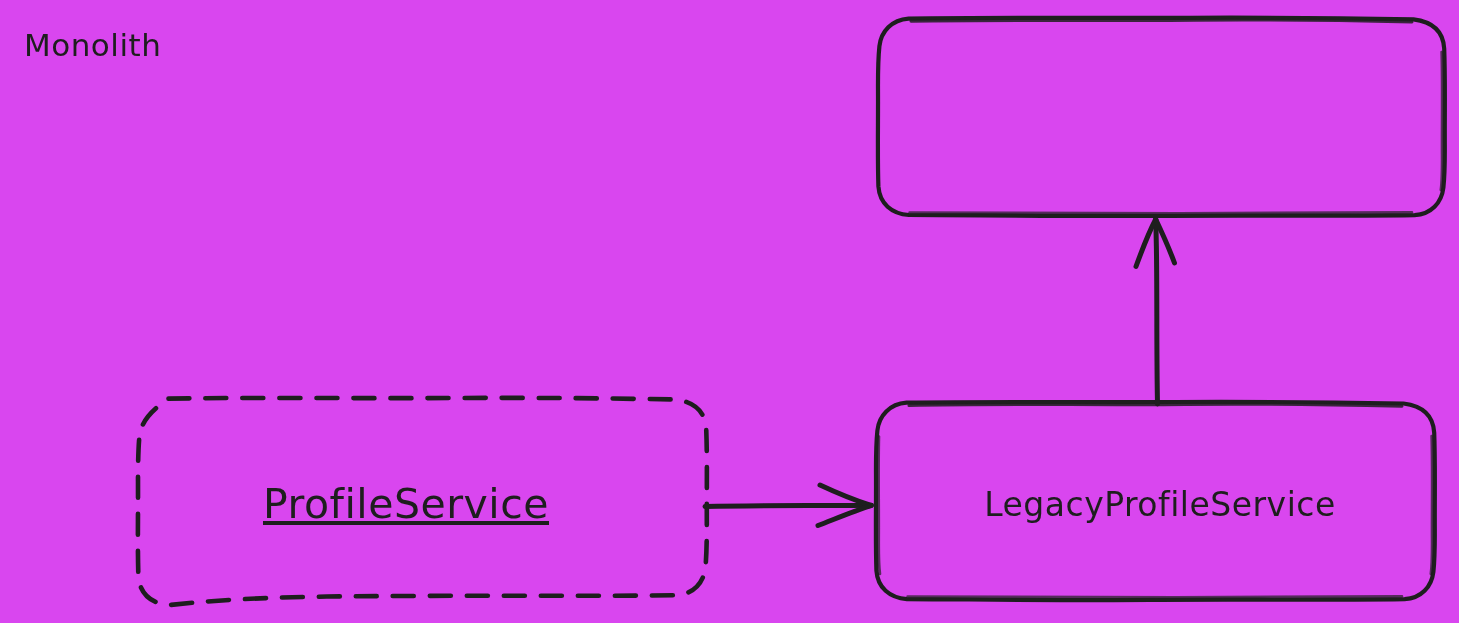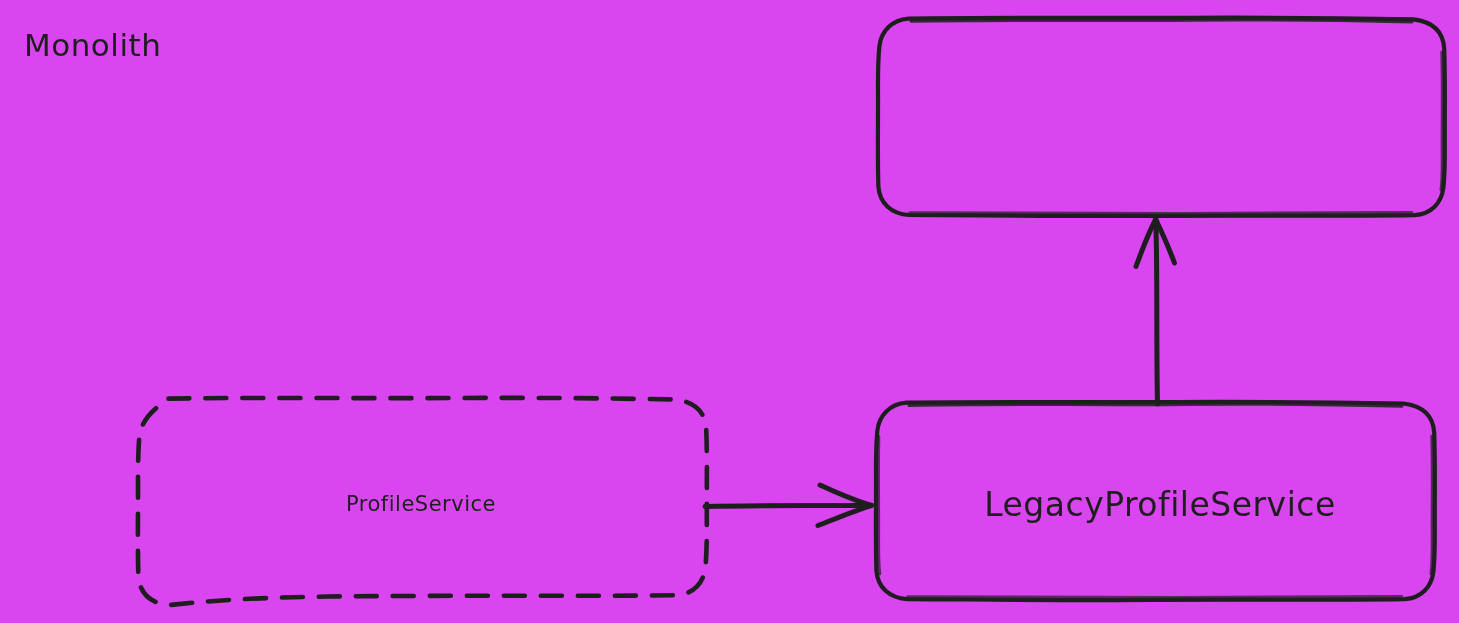--- a/index.html
+++ b/index.html
@@ -44,23 +44,24 @@
     top: 27px;
     font-size: 31px;
     line-height: 36px;
   }
   #label-old-code {
     left: 1161px;
     top: 121px;
     font-size: 33px;
   }
   #label-profile-service {
-    left: 421px;
+    left: 406px;
     top: 504px;
-    font-size: 21px;
+    font-size: 41px;
+    text-decoration: underline;
   }
   #label-legacy-profile-service {
     left: 1160px;
     top: 504px;
     font-size: 33px;
     text-align: right;
   }
 </style>
 </head>
 <body>

